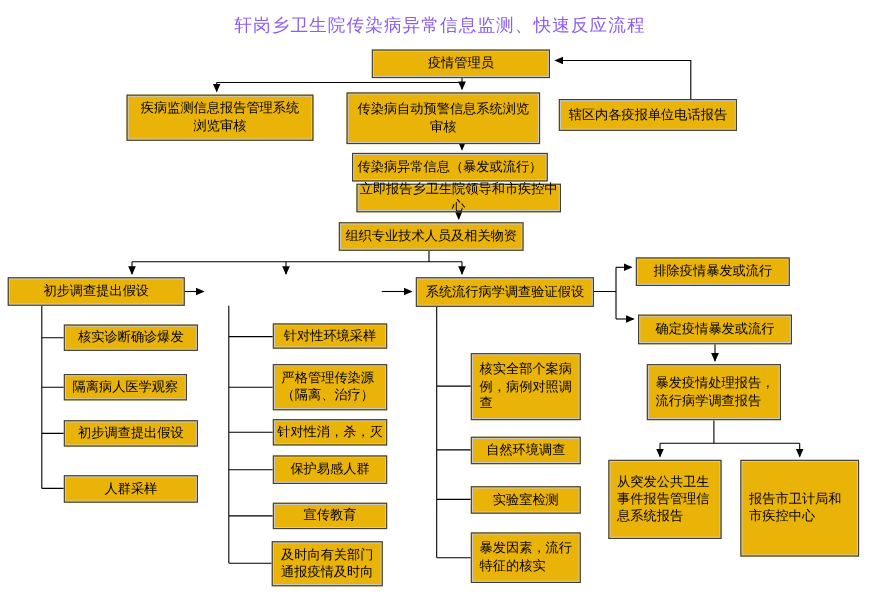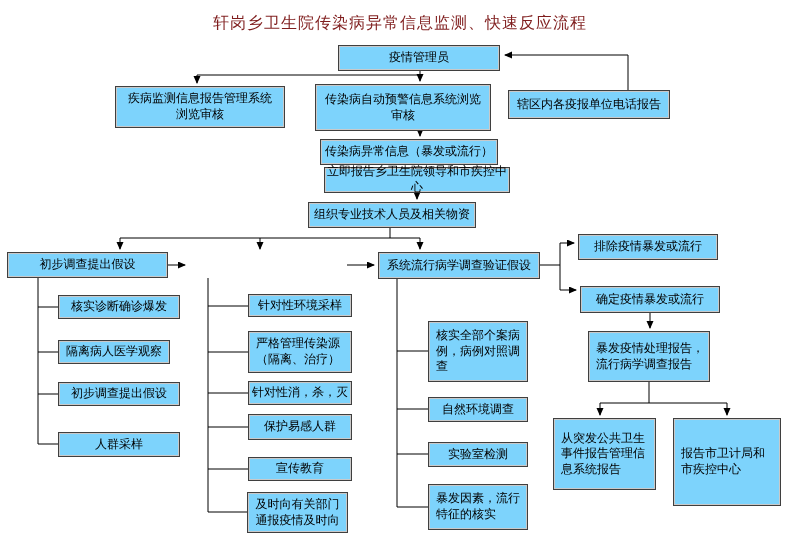--- a/index.html
+++ b/index.html
@@ -3,24 +3,24 @@
 <meta charset="utf-8">
 <style>
   html,body{margin:0;padding:0;background:#ffffff;}
   .stage{
     position:relative;width:800px;height:554px;background:#ffffff;
     font-family:"DejaVu Sans","Liberation Sans",sans-serif;color:#000;
     overflow:hidden;
   }
   .title{
     position:absolute;left:0;top:13px;width:100%;
-    text-align:center;font-size:16px;letter-spacing:1px;color:#7f1d1d;
+    text-align:center;font-size:16px;letter-spacing:1px;color:#8b5cf6;
   }
   .node{
-    position:absolute;box-sizing:border-box;background:#7dd3fc;
+    position:absolute;box-sizing:border-box;background:#eab308;
     border:1px solid #3f3f3f;box-shadow:0 0 0 1px #c9c9c9 inset;
     display:flex;align-items:center;justify-content:center;
     text-align:center;font-size:12px;line-height:1.3;
     white-space:pre-line;padding:1px 2px;
   }
   .node.al{justify-content:flex-start;text-align:left;padding-left:7px;}
   .node.sm{font-size:12px;}
   svg.connectors{position:absolute;left:0;top:0;}
   svg.connectors path{stroke:#000;stroke-width:1;fill:none;}
   svg.connectors .head{fill:#000;stroke:none;}

